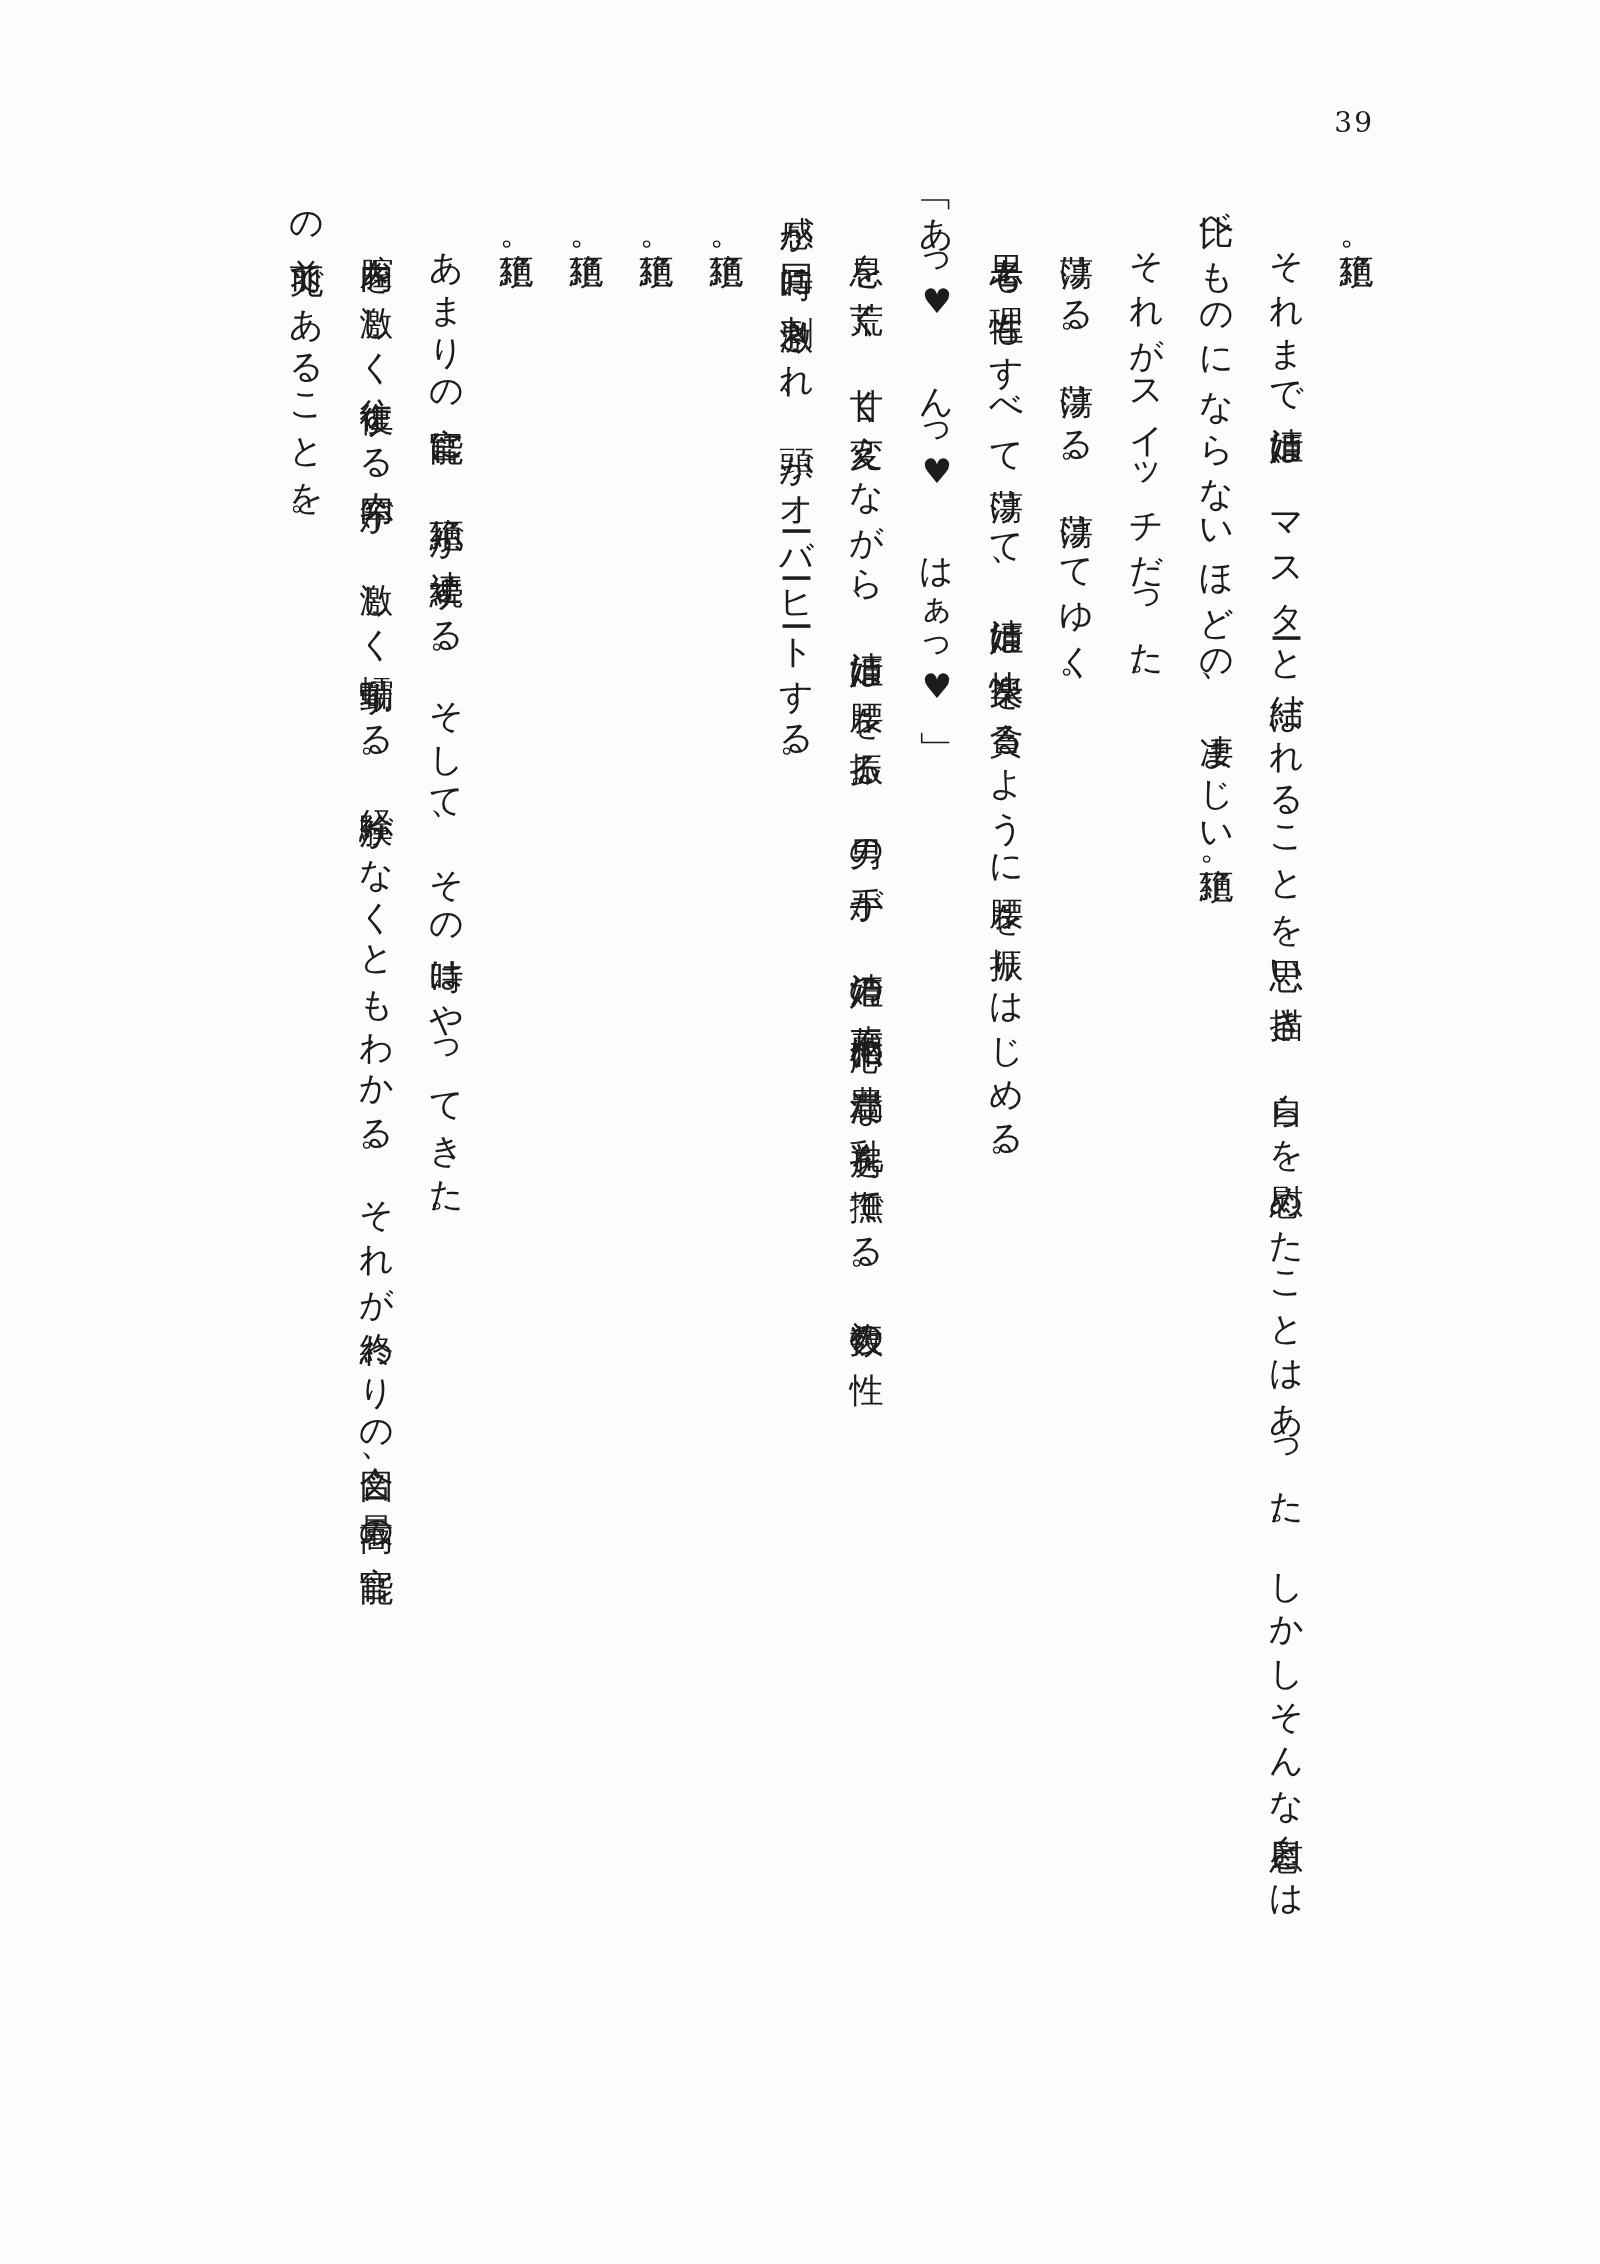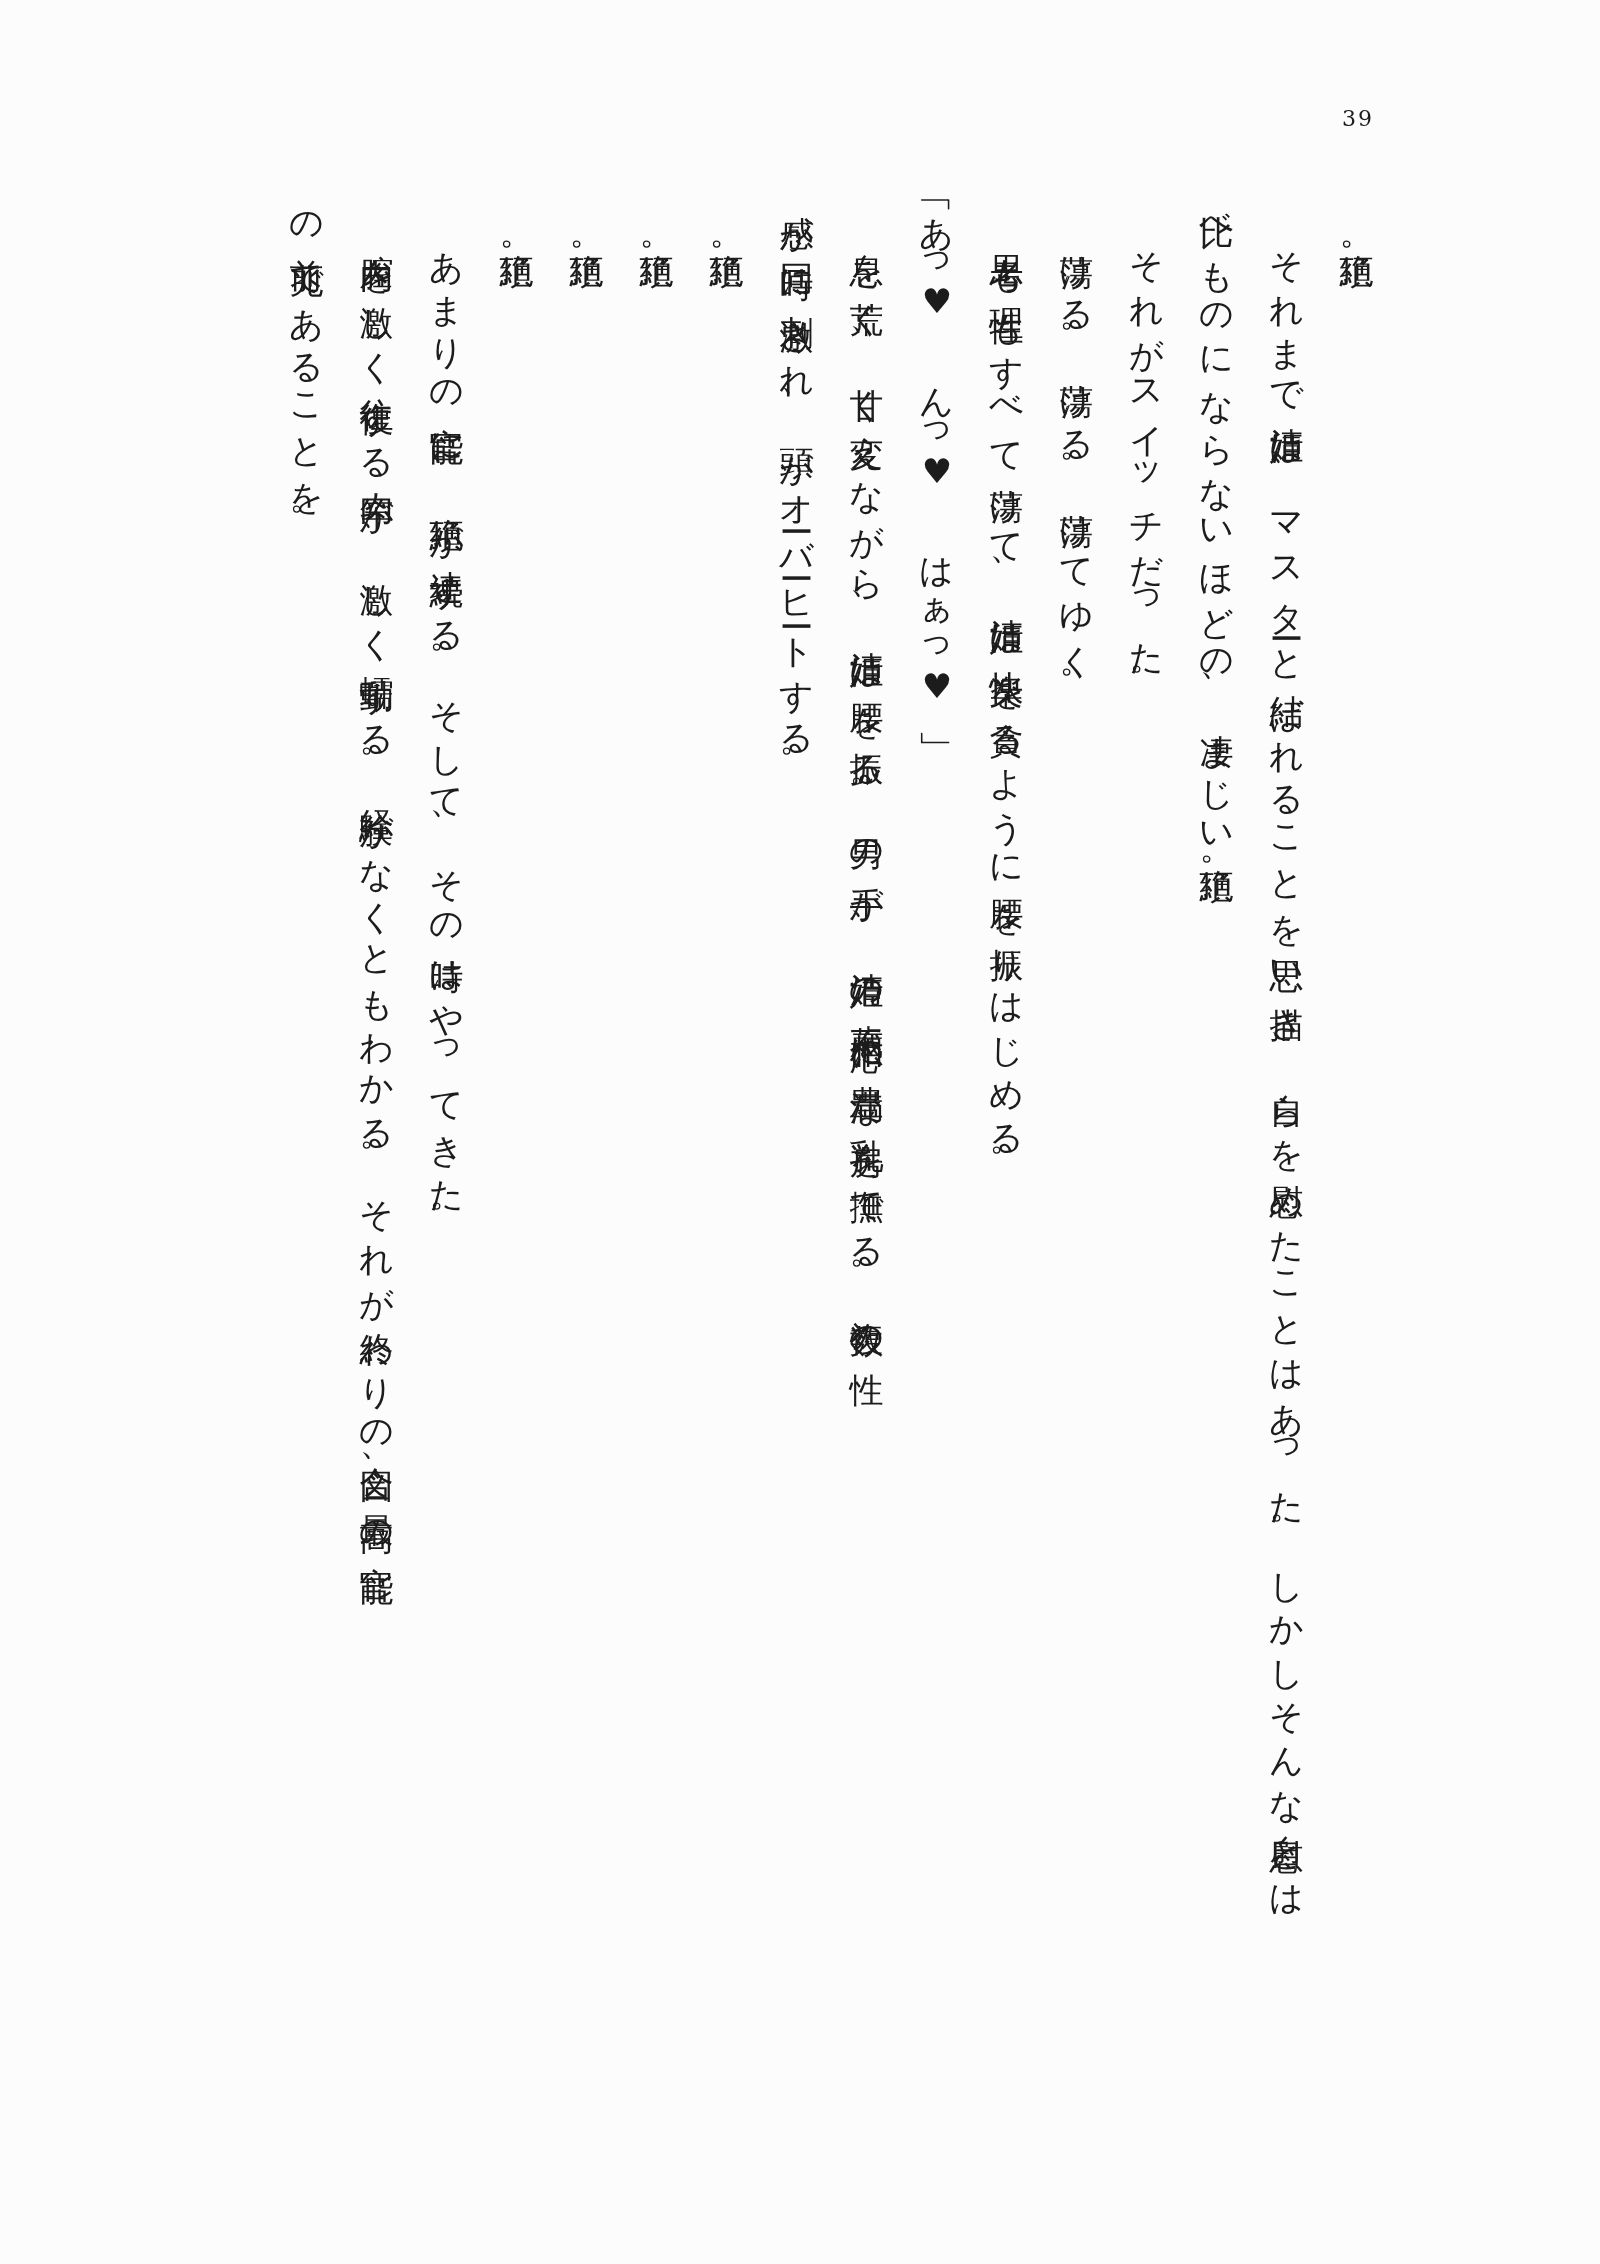--- a/index.html
+++ b/index.html
@@ -15,21 +15,21 @@
   }
   .page {
     position: absolute;
     inset: 0;
   }
   .page-number {
     position: absolute;
     top: 106px;
     right: 226px;
     font-family: "DejaVu Serif", "Liberation Serif", serif;
-    font-size: 22px;
+    font-size: 28px;
     letter-spacing: 2px;
     color: var(--ink, #1c1c1c);
   }
   .body-text {
     position: absolute;
     top: 189px;
     right: 208px;
     height: 1920px;
     writing-mode: vertical-rl;
     text-orientation: upright;

